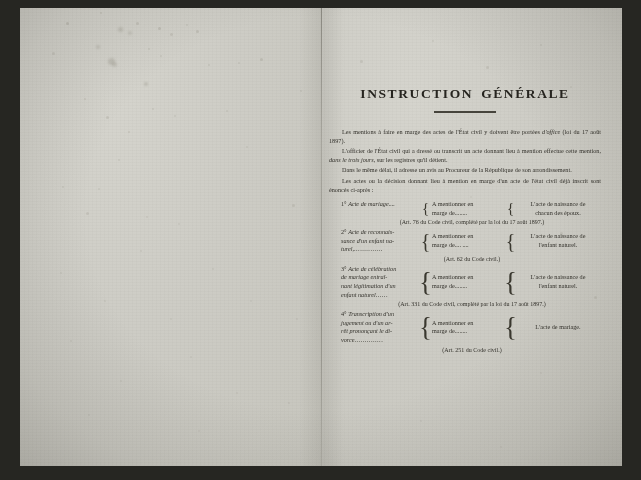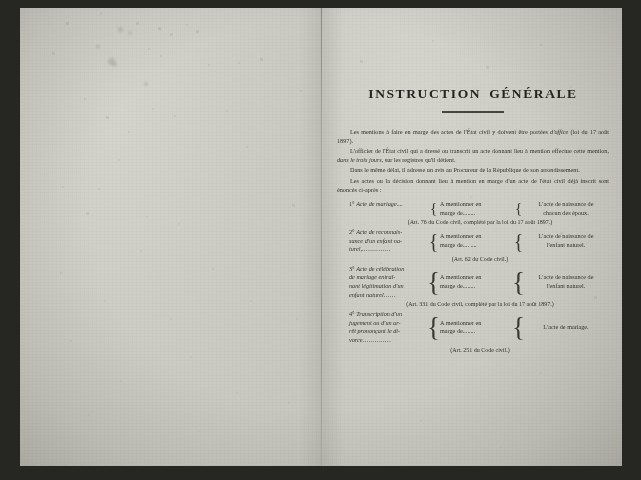--- a/index.html
+++ b/index.html
@@ -69,21 +69,21 @@
   .spot {
     position: absolute;
     border-radius: 50%;
     background: #8e8b7e;
     pointer-events: none;
   }
 
   
   #text-block {
     position: absolute;
-    left: 337px; top: 86px;
+    left: 329px; top: 86px;
     width: 272px;
     color: #2f2d27;
   }
   #doc-title {
     text-align: center;
     font-size: 13.5px;
     letter-spacing: 1.6px;
     font-weight: bold;
     word-spacing: 3px;
     color: #26241f;

